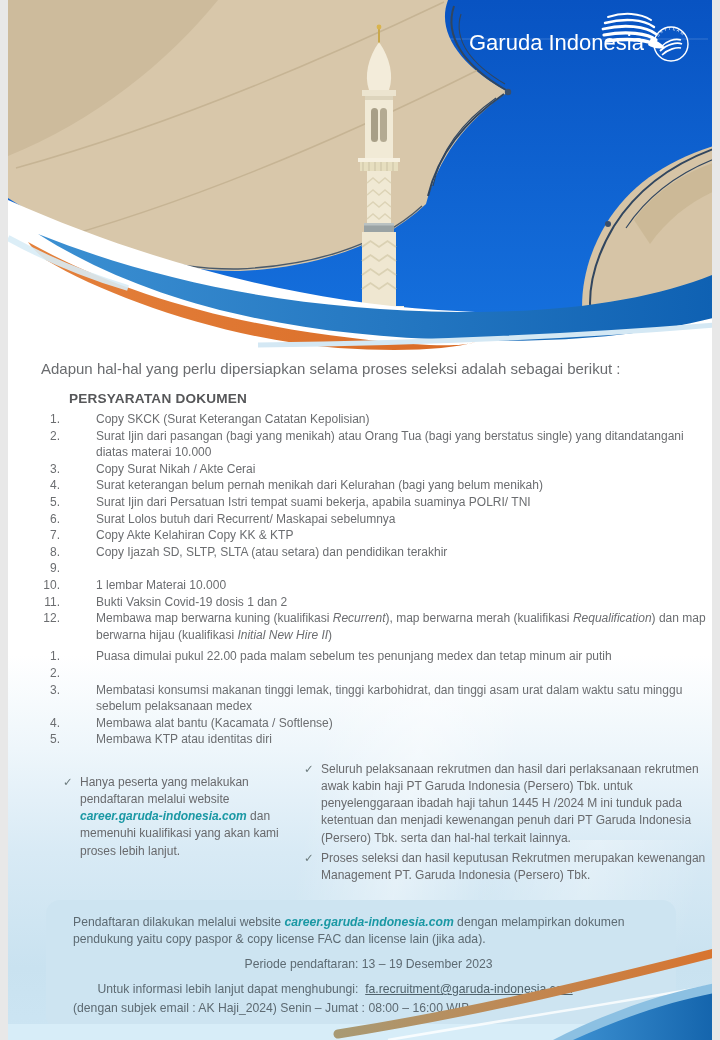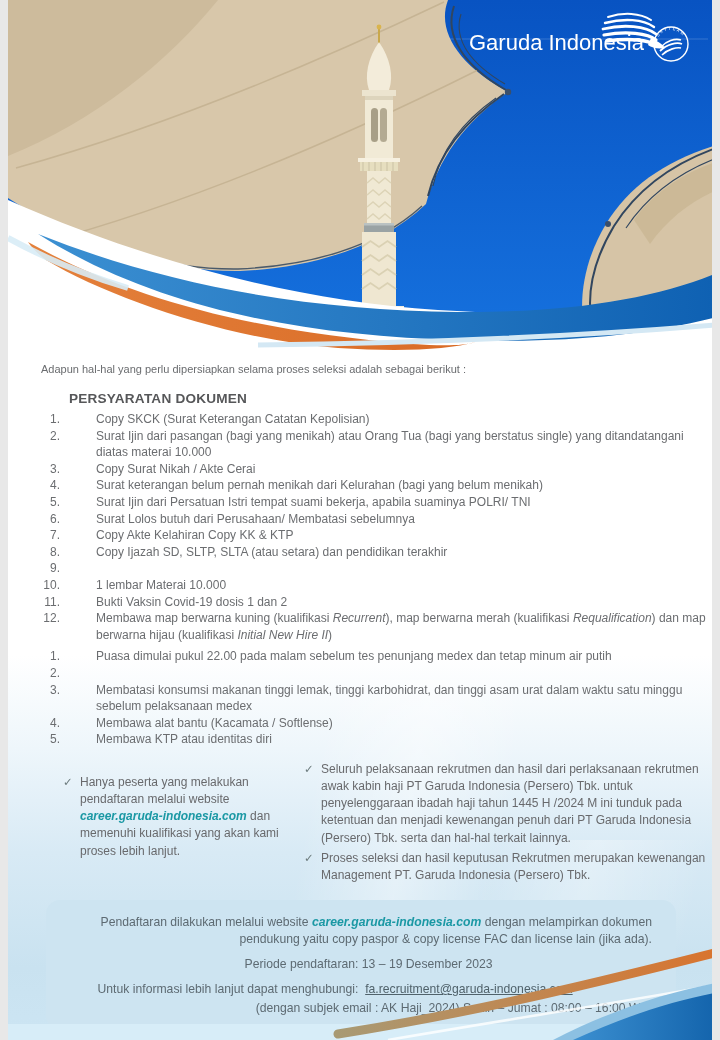--- a/index.html
+++ b/index.html
@@ -9,37 +9,37 @@
     font-family:"Liberation Sans",sans-serif;
     background:linear-gradient(180deg,#ffffff 0%,#ffffff 63%,#eef6fb 72%,#d8eaf5 82%,#c9e2f0 93%,#cce5f3 100%);
   }
   .header-svg{position:absolute;top:0;left:0;display:block;z-index:2;}
   .bottom-svg{position:absolute;bottom:0;left:0;z-index:3;pointer-events:none;}
   .streak-a{position:absolute;left:-80px;bottom:40px;width:950px;height:320px;z-index:1;pointer-events:none;
     background:linear-gradient(100deg,rgba(255,255,255,0) 40%,rgba(255,255,255,.40) 50%,rgba(255,255,255,0) 60%);}
   .streak-b{position:absolute;left:-40px;bottom:0;width:900px;height:200px;z-index:1;pointer-events:none;
     background:linear-gradient(105deg,rgba(255,255,255,0) 55%,rgba(255,255,255,.30) 66%,rgba(255,255,255,0) 78%);}
   .content{position:absolute;top:352px;left:0;width:720px;z-index:2;}
-  .intro{margin:9px 26px 0 33px;font-size:11px;line-height:16px;color:#6a6c6f;}
+  .intro{margin:9px 26px 0 33px;font-size:15px;line-height:16px;color:#6a6c6f;}
   .sec-title{margin:14px 0 0 33px;font-size:13.6px;font-weight:bold;color:#565759;letter-spacing:.2px;padding-left:28px;}
   ol.plain{list-style:none;margin:5px 0 0 0;padding:0;}
   li.row{display:flex;padding-left:28px;padding-right:18px;font-size:12px;line-height:16.6px;color:#6b6d70;}
   li.row .num{flex:0 0 24px;text-align:right;}
   li.row .txt{flex:1;margin-left:36px;}
   .it{font-style:italic;}
   .chks{display:flex;margin:13px 22px 0 55px;gap:16px;}
   .chk-left{width:225px;margin-top:13px;}
   .chk-right{flex:1;}
   .chk{display:flex;font-size:12px;line-height:17.2px;color:#68696c;margin-bottom:3px;}
   .tick{flex:0 0 17px;color:#6e7d7f;font-size:11.5px;}
   .ctxt{flex:1;}
   a.teal{color:#1a98a4;font-weight:bold;font-style:italic;text-decoration:none;}
   .fbox{position:absolute;top:900px;left:38px;right:36px;z-index:2;background:#cde4f1;border-radius:14px;
     padding:14px 24px 13px 27px;font-size:12.2px;color:#5d6a72;line-height:17px;}
-  .fbox p{margin:0;text-align:right;}
+  .fbox p{margin:0;}
   .frow{display:flex;margin-top:8px;}
   .flabel{flex:0 0 282px;text-align:right;}
   .fval{flex:1;}
   a.email{color:#50626b;text-decoration:underline;}
   .fnote{margin-top:2px !important;}
 </style>
 </head>
 <body>
 
 <div class="page">
@@ -167,21 +167,21 @@
       <li class="row">
           <span class="num">4.</span>
           <span class="txt">Surat keterangan belum pernah menikah dari Kelurahan (bagi yang belum menikah)</span>
         </li>
       <li class="row">
           <span class="num">5.</span>
           <span class="txt">Surat Ijin dari Persatuan Istri tempat suami bekerja, apabila suaminya POLRI/ TNI</span>
         </li>
       <li class="row">
           <span class="num">6.</span>
-          <span class="txt">Surat Lolos butuh dari Perusahaan/ Membatasi sebelumnya</span>
+          <span class="txt">Surat Lolos butuh dari Recurrent/ Maskapai sebelumnya</span>
         </li>
       <li class="row">
           <span class="num">7.</span>
           <span class="txt">Copy Akte Kelahiran Copy KK &amp; KTP</span>
         </li>
       <li class="row">
           <span class="num">8.</span>
           <span class="txt">Copy Ijazah SD, SLTP, SLTA (atau setara) dan pendidikan terakhir</span>
         </li>
       <li class="row">

